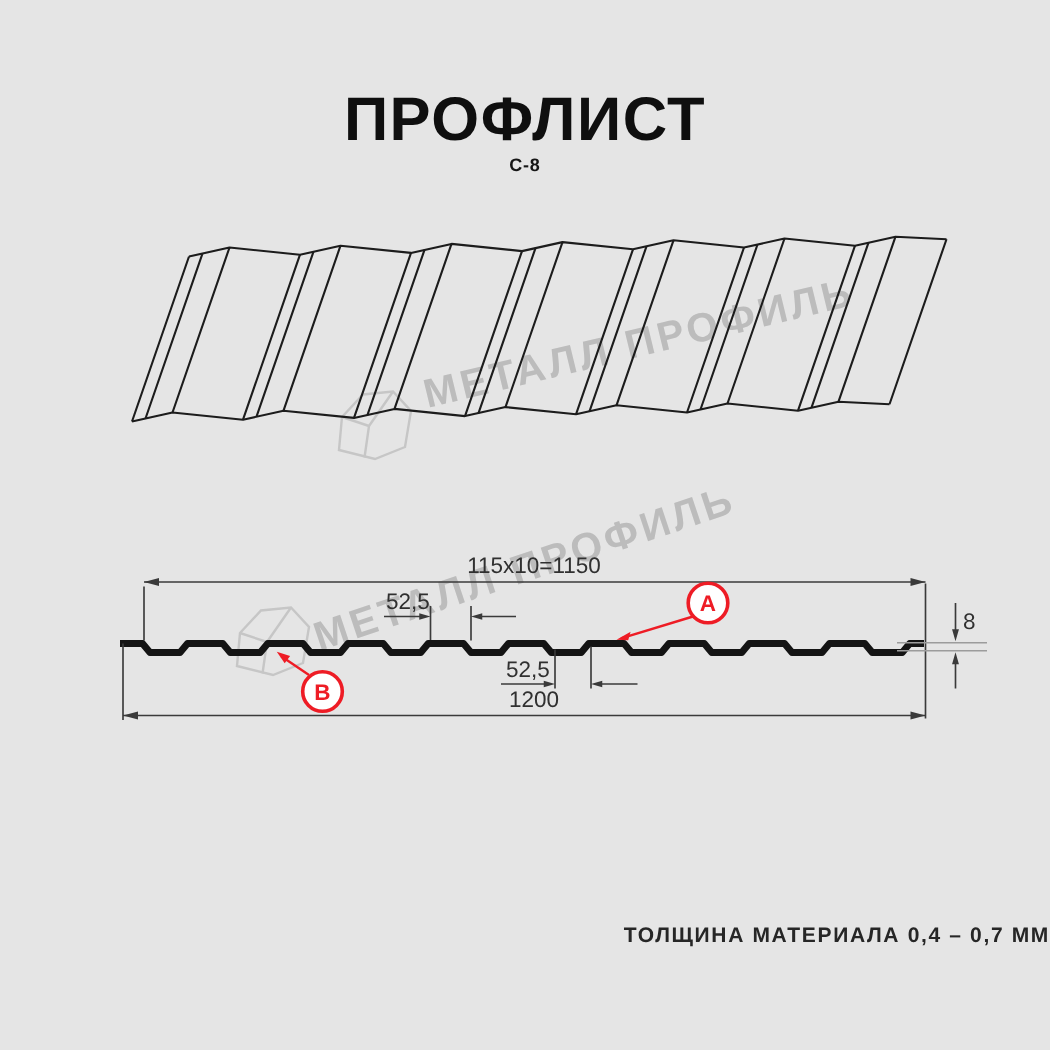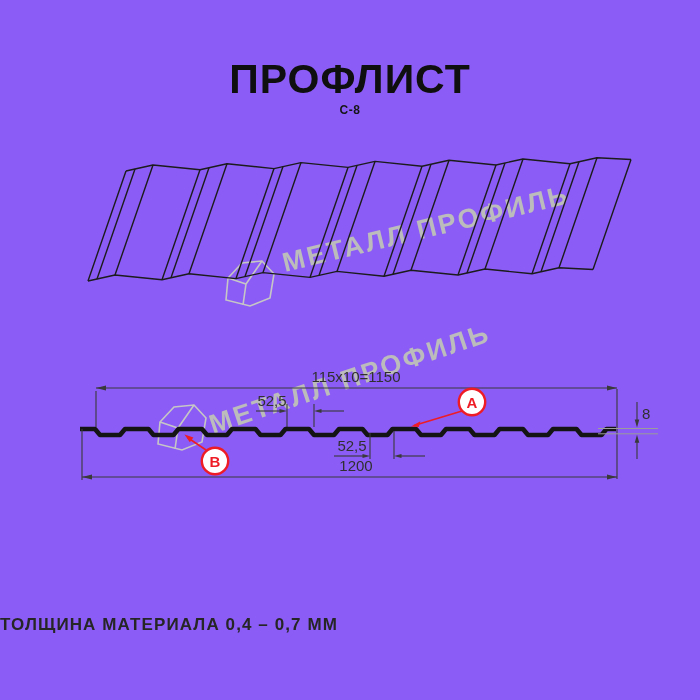--- a/index.html
+++ b/index.html
@@ -1,30 +1,30 @@
 <!DOCTYPE html>
 <html><head>
 <meta charset="utf-8">
 <style>
   html,body{margin:0;padding:0;background:#ffffff;}
   .stage{
-    position:relative;width:700px;height:700px;background:#8b5cf6;overflow:hidden;
+    position:relative;width:700px;height:700px;background:#e5e5e5;overflow:hidden;
     font-family:"Liberation Sans", sans-serif;
   }
   .title{
     position:absolute;left:0;top:56px;width:700px;text-align:center;
     font-size:41px;font-weight:800;color:#0f0f0f;letter-spacing:1px;
   }
   .subtitle{
     position:absolute;left:0;top:103px;width:700px;text-align:center;
     font-size:12px;font-weight:700;color:#161616;letter-spacing:.5px;
   }
   .caption{
-    position:absolute;left:0;top:615px;width:700px;text-align:left;
-    font-size:17px;font-weight:600;color:#262626;letter-spacing:1.1px;
+    position:absolute;left:0;top:615px;width:700px;text-align:right;
+    font-size:14px;font-weight:600;color:#262626;letter-spacing:1.1px;
   }
   svg{position:absolute;left:0;top:0;}
   .wmtext{font-size:27px;font-weight:700;letter-spacing:2.5px;fill:#bcbcbc;}
   .dimtext{font-size:15px;fill:#303030;}
   .redletter{font-size:15px;font-weight:600;fill:#ee1c25;}
 </style>
 </head>
 <body>
 
 <div class="stage">

